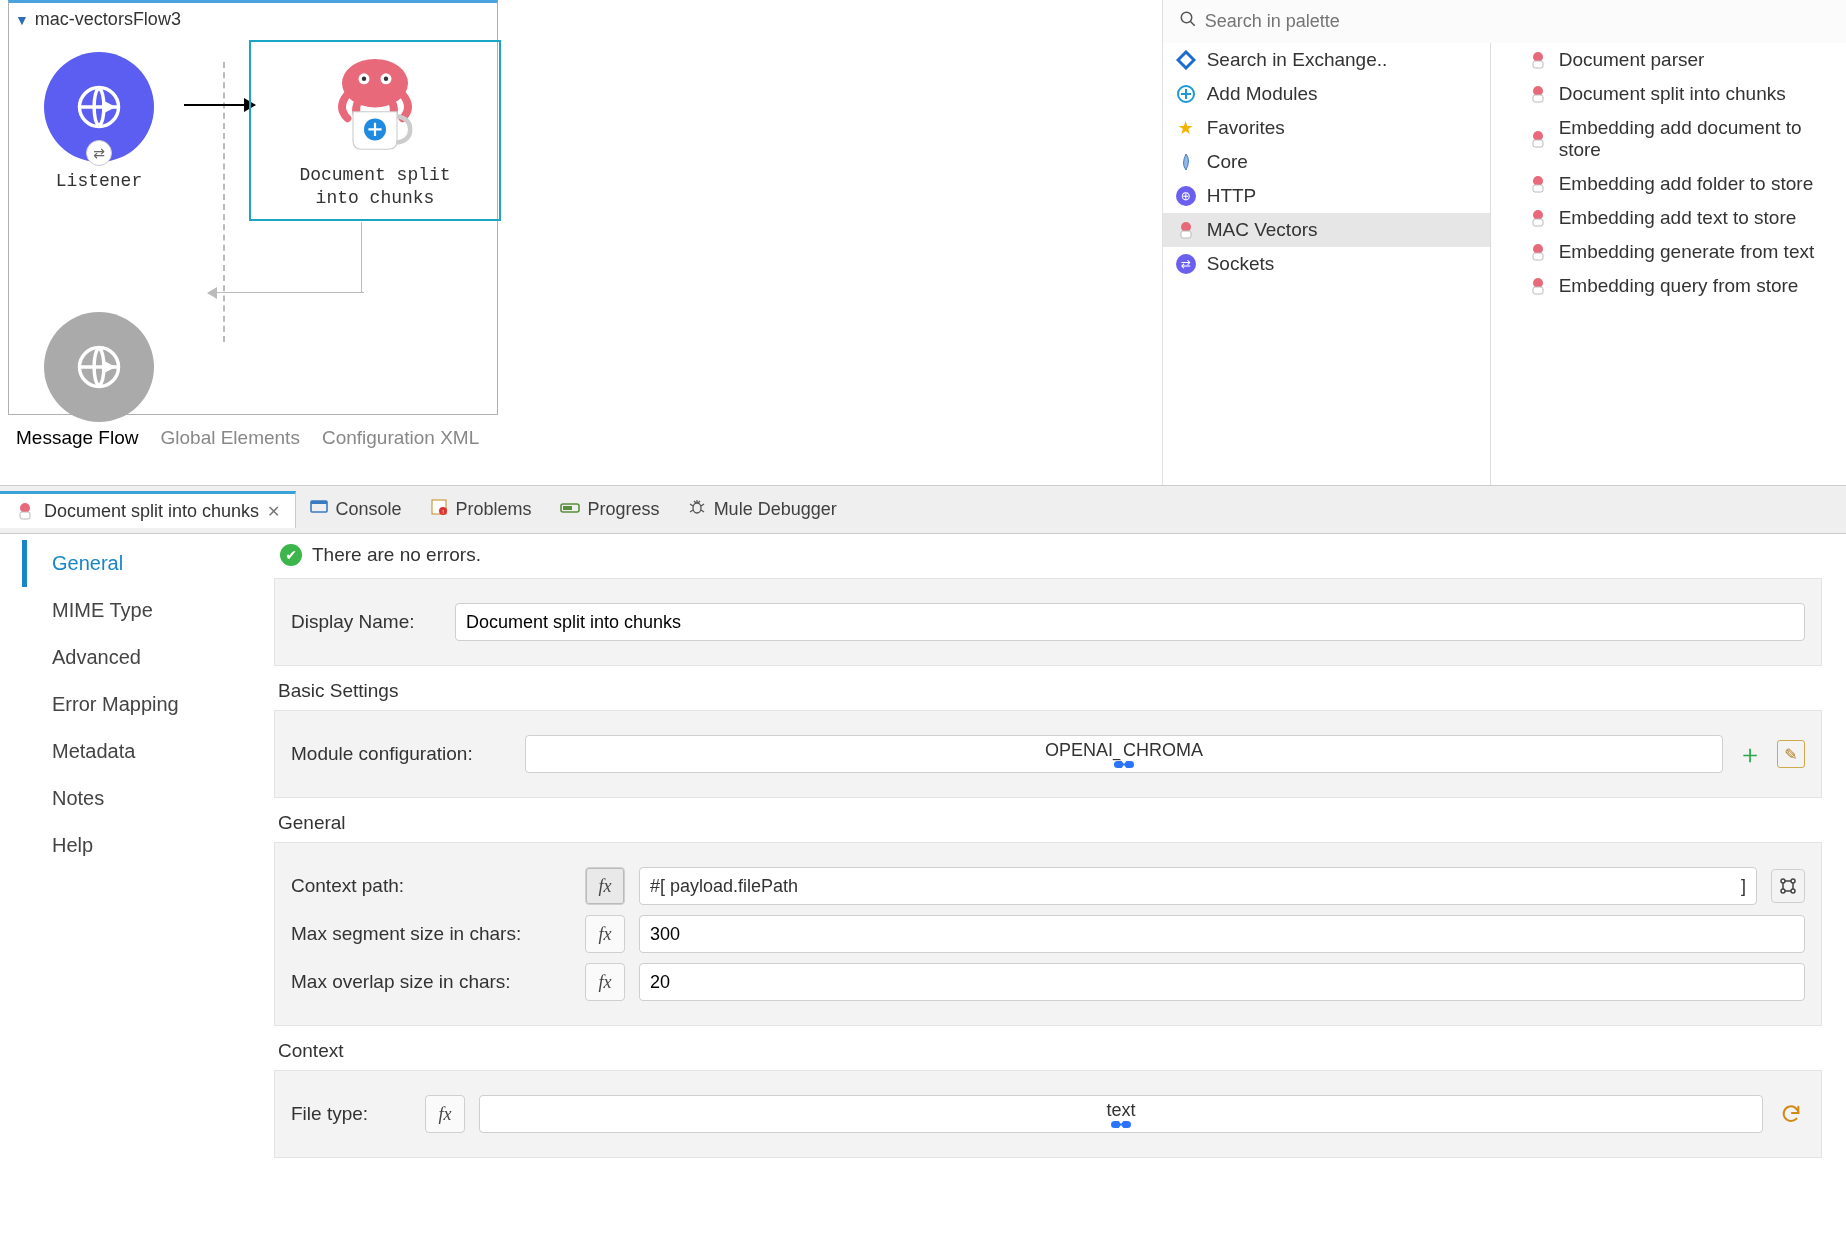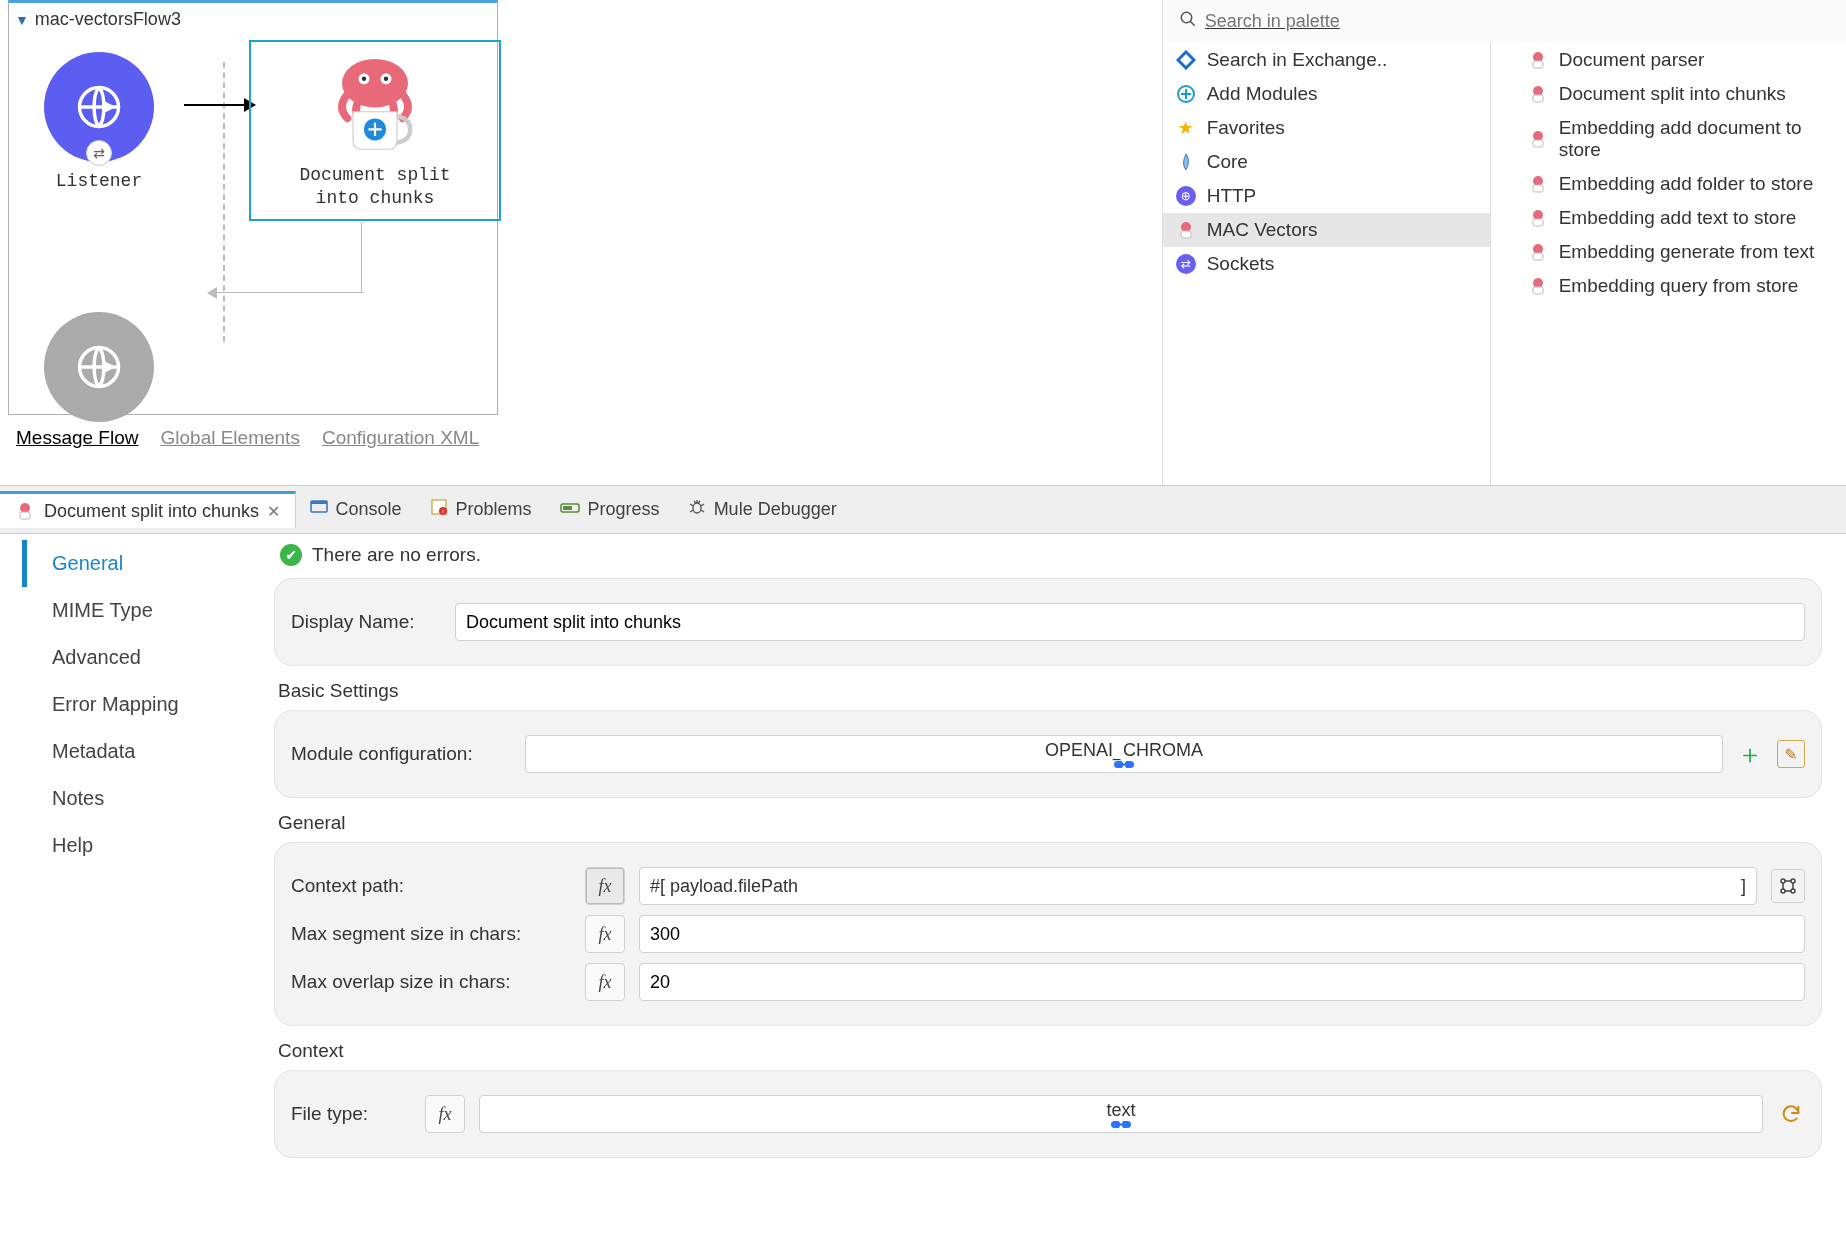--- a/index.html
+++ b/index.html
@@ -19,46 +19,46 @@
 .node-selected { border: 2px solid #1ca4c4; padding: 6px 0 8px; }
 .node-label { font-size: 18px; line-height: 1.3; font-family: Liberation Mono, monospace; }
 .flow-arrow { position: absolute; top: 72px; left: 175px; width: 70px; height: 2px; background: #000; }
 .flow-arrow:after { content:""; position:absolute; right:-2px; top:-6px; border-left:12px solid #000; border-top:7px solid transparent; border-bottom:7px solid transparent; }
 .dashed-line { position:absolute; border-left: 2px dashed #bbb; height: 280px; left: 214px; top: 30px; }
 .conn-v { position:absolute; border-left: 1px solid #bbb; height: 70px; left: 352px; top: 190px; }
 .conn-h { position:absolute; border-top: 1px solid #bbb; width: 155px; left: 200px; top: 260px; }
 .conn-h:before { content:""; position:absolute; left:-2px; top:-6px; border-right:10px solid #bbb; border-top:6px solid transparent; border-bottom:6px solid transparent; }
 .octo-cup { width: 110px; height: 110px; margin: 0 auto 6px; display:flex; align-items:center; justify-content:center; }
 .canvas-tabs { display: flex; gap: 22px; padding: 0 16px 10px; font-size: 19px; }
-.canvas-tabs .t { color: #888; cursor:pointer;text-decoration:underline; }
+.canvas-tabs .t { color: #888; cursor:pointer; }
 .canvas-tabs .t.active { color: #000; font-weight: 500; }
 .palette { flex: 1; display: flex; flex-direction: column; min-width: 0; }
 .palette-search-row { padding: 6px 10px; border-bottom: 0; background:#fbfbfb; }
 .palette-search { display:flex; align-items:center; gap:8px; border-radius:6px; padding:4px 6px; color:#888; }
-.palette-search input { flex:1; border:none; background:transparent; font-size:18px; outline:none; color:#333;text-decoration:underline; }
+.palette-search input { flex:1; border:none; background:transparent; font-size:18px; outline:none; color:#333; }
 .palette-cols { display:flex; flex:1; min-height:0;gap:24px; }
 .palette-left { width: 48%; border-right:1px solid #ddd; overflow:hidden; }
 .palette-right { flex:1; overflow:hidden; }
 .pal-item { display:flex; align-items:center; gap:10px; padding:6px 12px; font-size:19px; cursor:pointer; }
 .pal-item.selected { background:#e6e6e6; }
 .pal-icon { width:22px; height:22px; flex-shrink:0; display:flex; align-items:center; justify-content:center; font-size:18px; }
 .pal-op { display:flex; align-items:center; gap:10px; padding:6px 12px; font-size:19px; cursor:pointer; }
 .bottom-region { border-top: 1px solid #ccc; }
 .panel-tabs { display:flex; align-items:center; background:#efefef; border-bottom:1px solid #ccc; height: 48px; }
 .panel-tab { display:flex; align-items:center; gap:8px; padding:6px 14px; font-size:18px; color:#404040; cursor:pointer; }
 .panel-tab.active { background:#fff; border-top:3px solid #3aa2d8; border-right:1px solid #ccc; color:#333; }
 .panel-tab .close { color:#777; font-size:16px; }
 .panel-body { display:flex; min-height: 620px; padding-left: 22px; }
 .side-nav { width: 242px; padding: 6px 0; border-right:0; }
 .side-nav .item { padding:12px 30px; font-size:20px; color:#444; cursor:pointer; }
 .side-nav .item.active { color:#1985c8; border-left:5px solid #1985c8; font-weight:500; padding-left:25px; }
 .form-area { flex:1; padding: 10px 24px 0 10px; }
 .no-errors { display:flex; align-items:center; gap:10px; font-size:19px; margin-bottom: 12px; padding-left: 6px; }
 .ok-circle { width:22px; height:22px; border-radius:11px; background:#3cb54a; color:#fff; display:flex; align-items:center; justify-content:center; font-size:14px; }
-.group { background:#f3f3f3; border:1px solid #e3e3e3; border-radius:18px; padding: 14px 16px; margin-bottom: 14px; }
+.group { background:#f3f3f3; border:1px solid #e3e3e3; border-radius:0; padding: 14px 16px; margin-bottom: 14px; }
 .group .row { display:flex; align-items:center; gap: 14px; margin: 10px 0; font-size:19px; }
 .group .row .lbl { width: 280px; color:#333; }
 .group .row input[type=text], .group .row .select, .group .row .expr { flex:1; height:38px; border:1px solid #cfcfcf; border-radius:4px; background:#fff; padding:4px 10px; font-size:18px; }
 .group .row .select { display:flex; align-items:center; justify-content:space-between;flex-direction:column; }
 .up-down { width:20px; height:26px; background:#2b74ff; border-radius:4px; position:relative; }
 .up-down:before, .up-down:after { content:""; position:absolute; left:50%; transform:translateX(-50%); border-left:4px solid transparent; border-right:4px solid transparent; }
 .up-down:before { top:4px; border-bottom:5px solid #fff; }
 .up-down:after { bottom:4px; border-top:5px solid #fff; }
 .section-title { font-size:19px; color:#333; margin: 14px 4px 8px; }
 .fx-btn { width:40px; height:38px; border:1px solid #cfcfcf; border-radius:4px; background:#fafafa; display:flex; align-items:center; justify-content:center; font-style:italic; font-family: Georgia, serif; color:#444; font-size:18px; cursor:pointer; }

